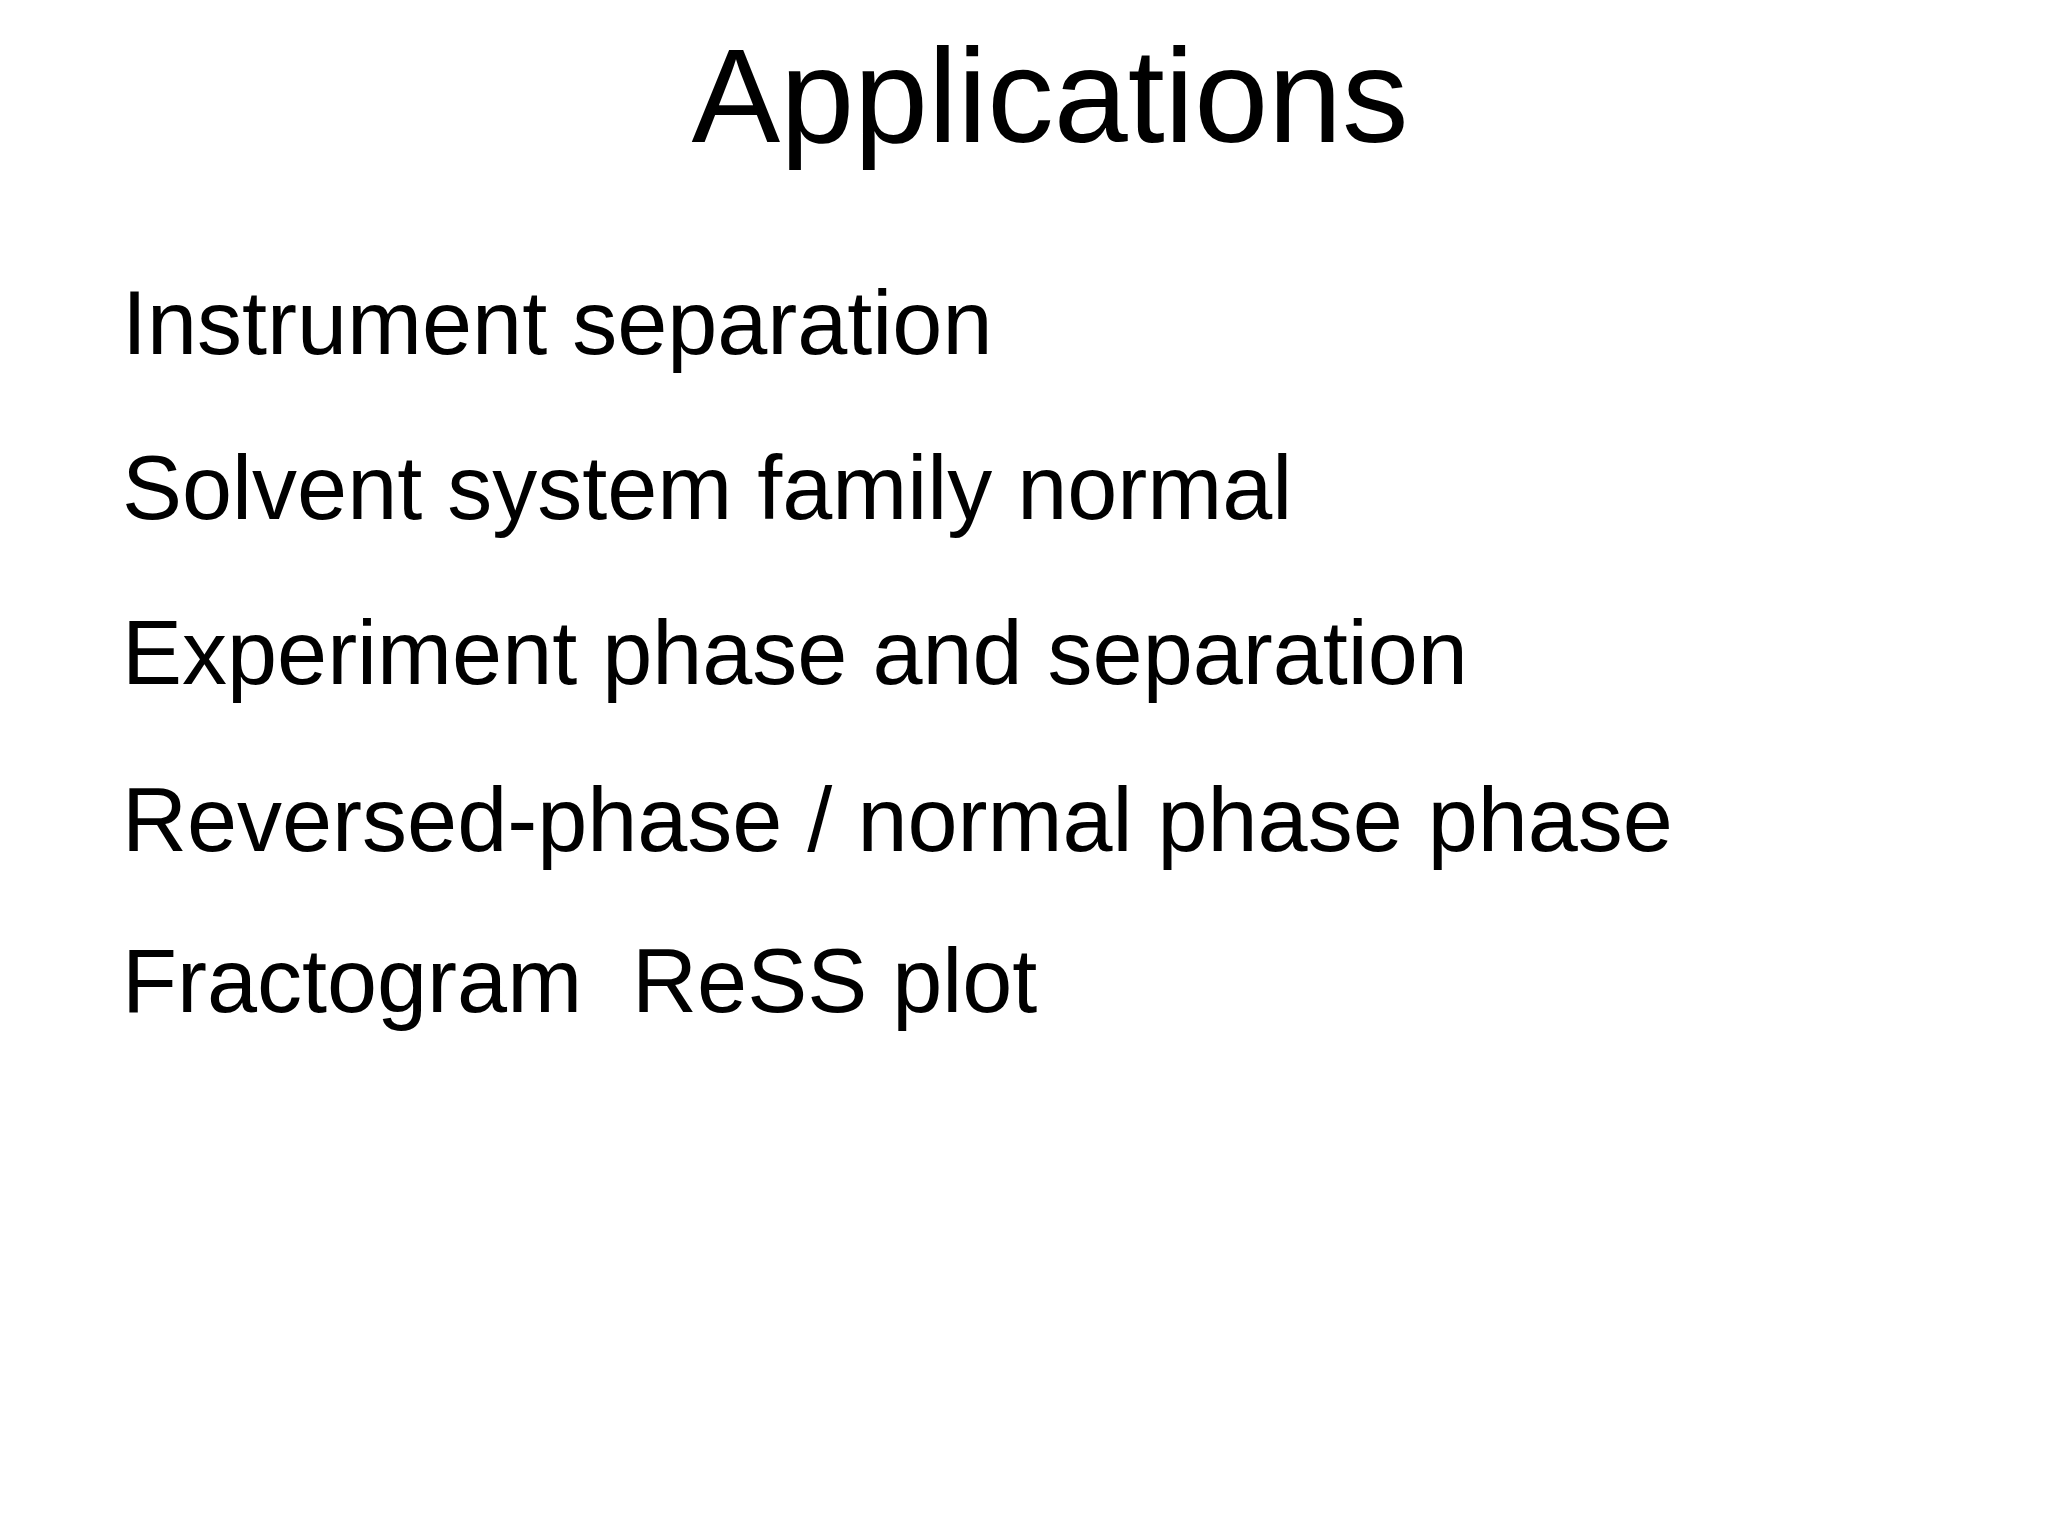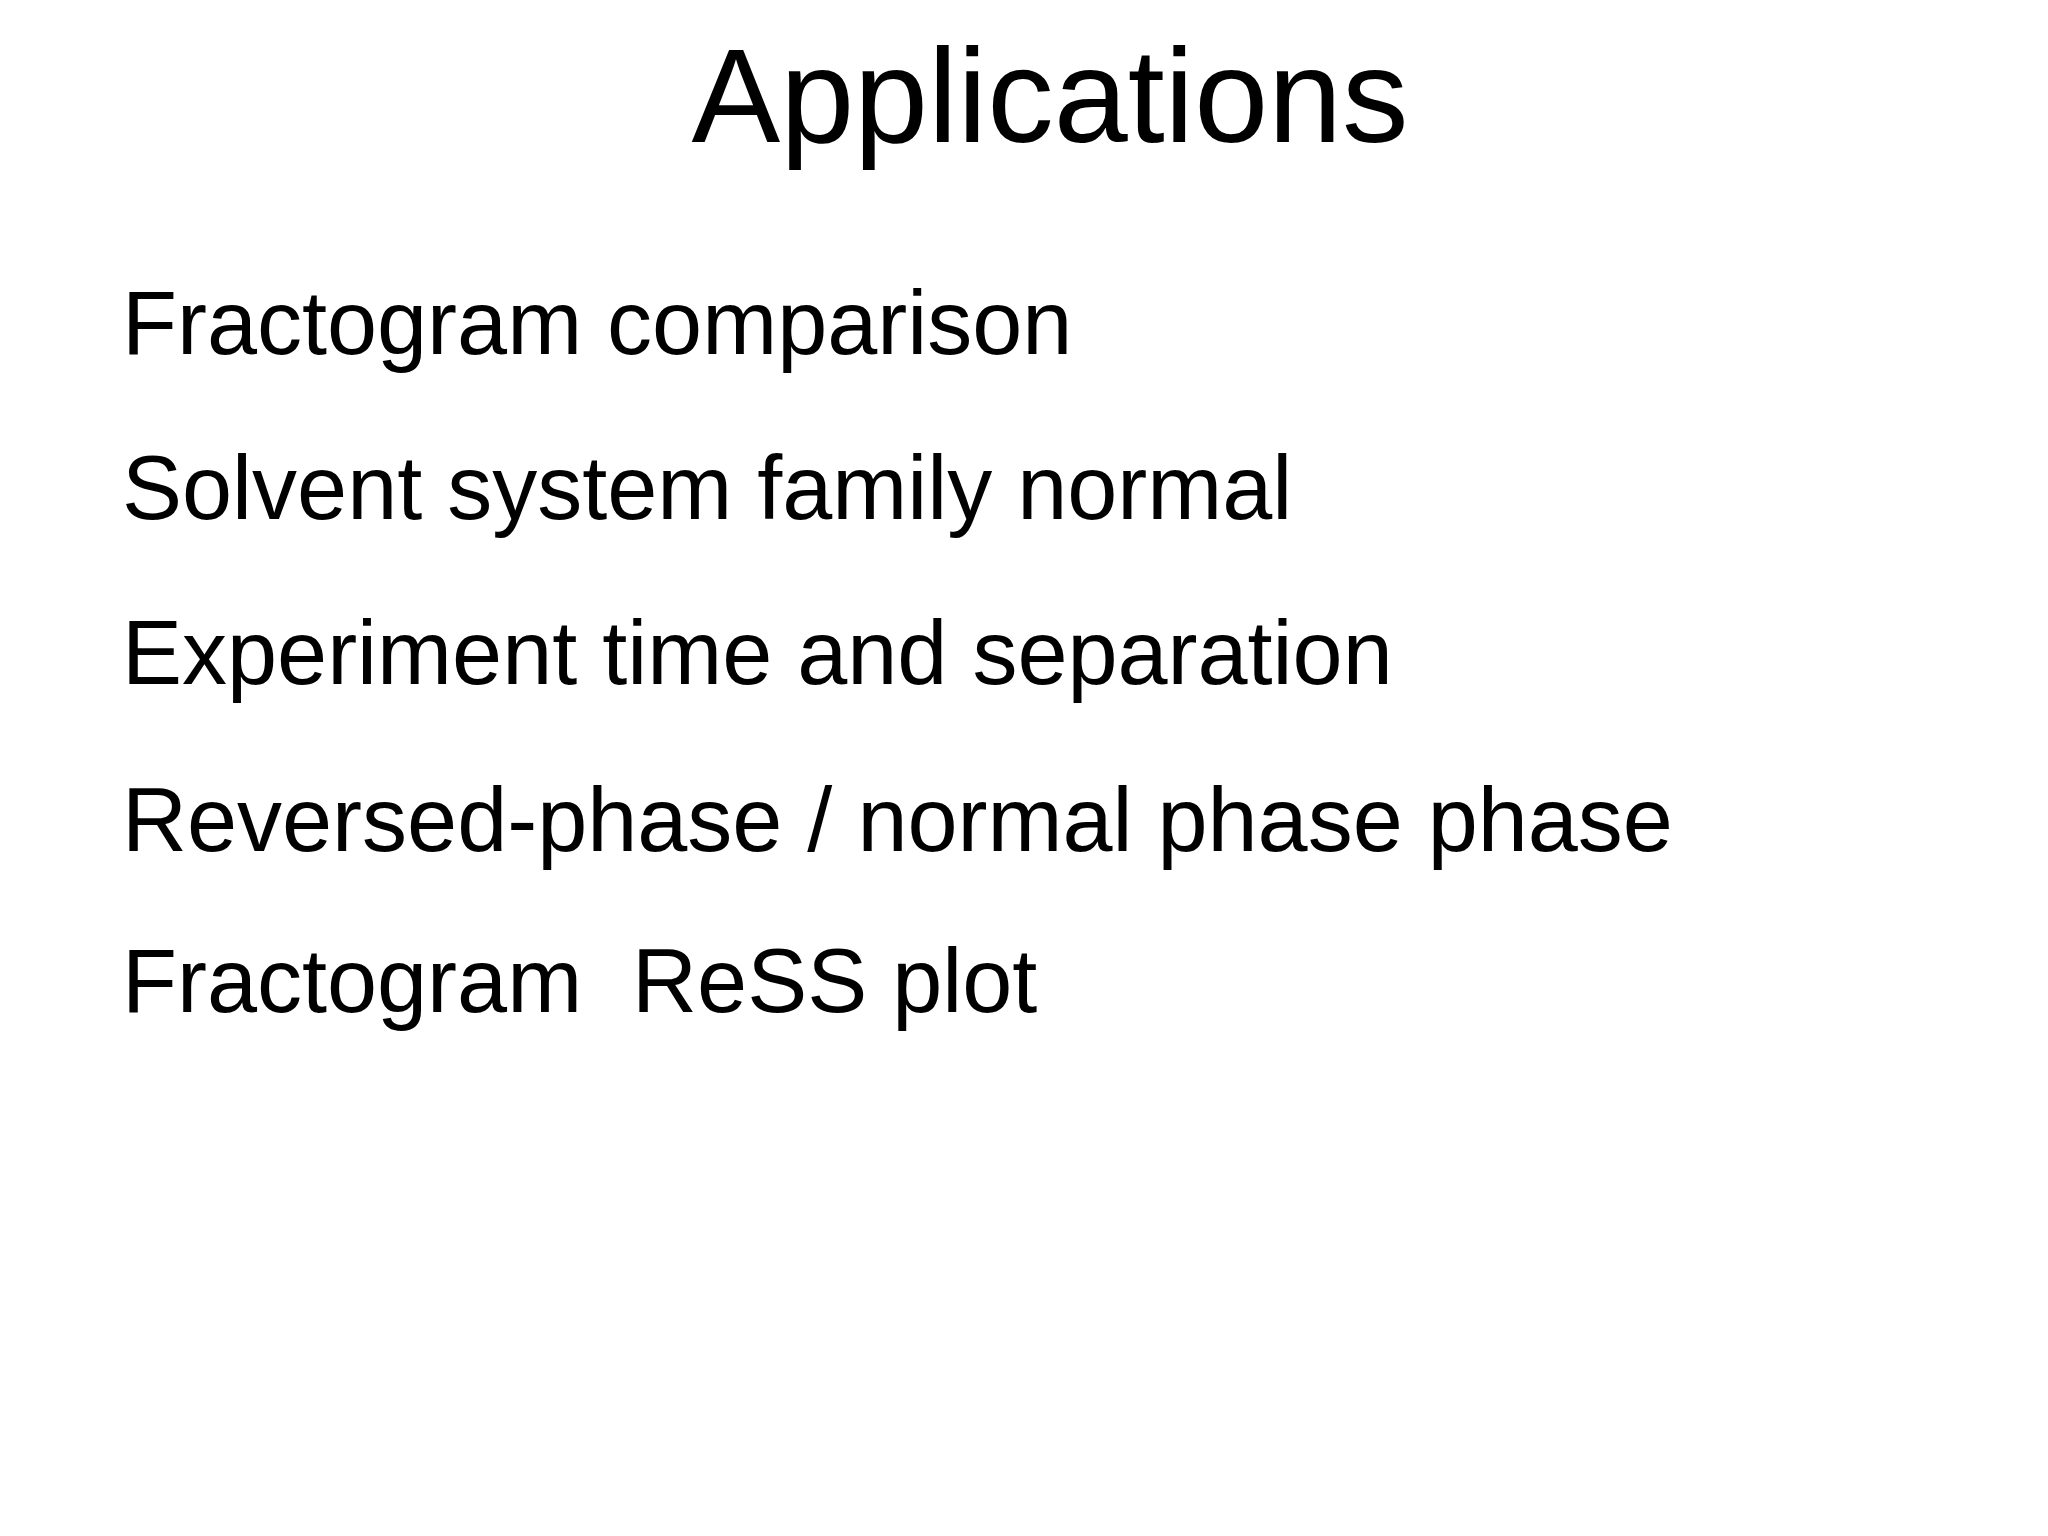--- a/index.html
+++ b/index.html
@@ -55,19 +55,19 @@
   .bullet-item:nth-child(4) { top: 766px; }
   .bullet-item:nth-child(5) { top: 927px; text-align: center; }
 </style>
 </head>
 <body>
 
 <div class="slide">
   <h1 class="slide-title">Applications</h1>
 
   <ul class="bullet-list">
-    <li class="bullet-item">Fractogram comparison</li>
+    <li class="bullet-item">Instrument separation</li>
     <li class="bullet-item">Solvent system family normal</li>
-    <li class="bullet-item">Experiment time and separation</li>
+    <li class="bullet-item">Experiment phase and separation</li>
     <li class="bullet-item">Reversed-phase / normal phase phase</li>
     <li class="bullet-item">Fractogram  ReSS plot</li>
   </ul>
 </div>
 
 </body></html>

